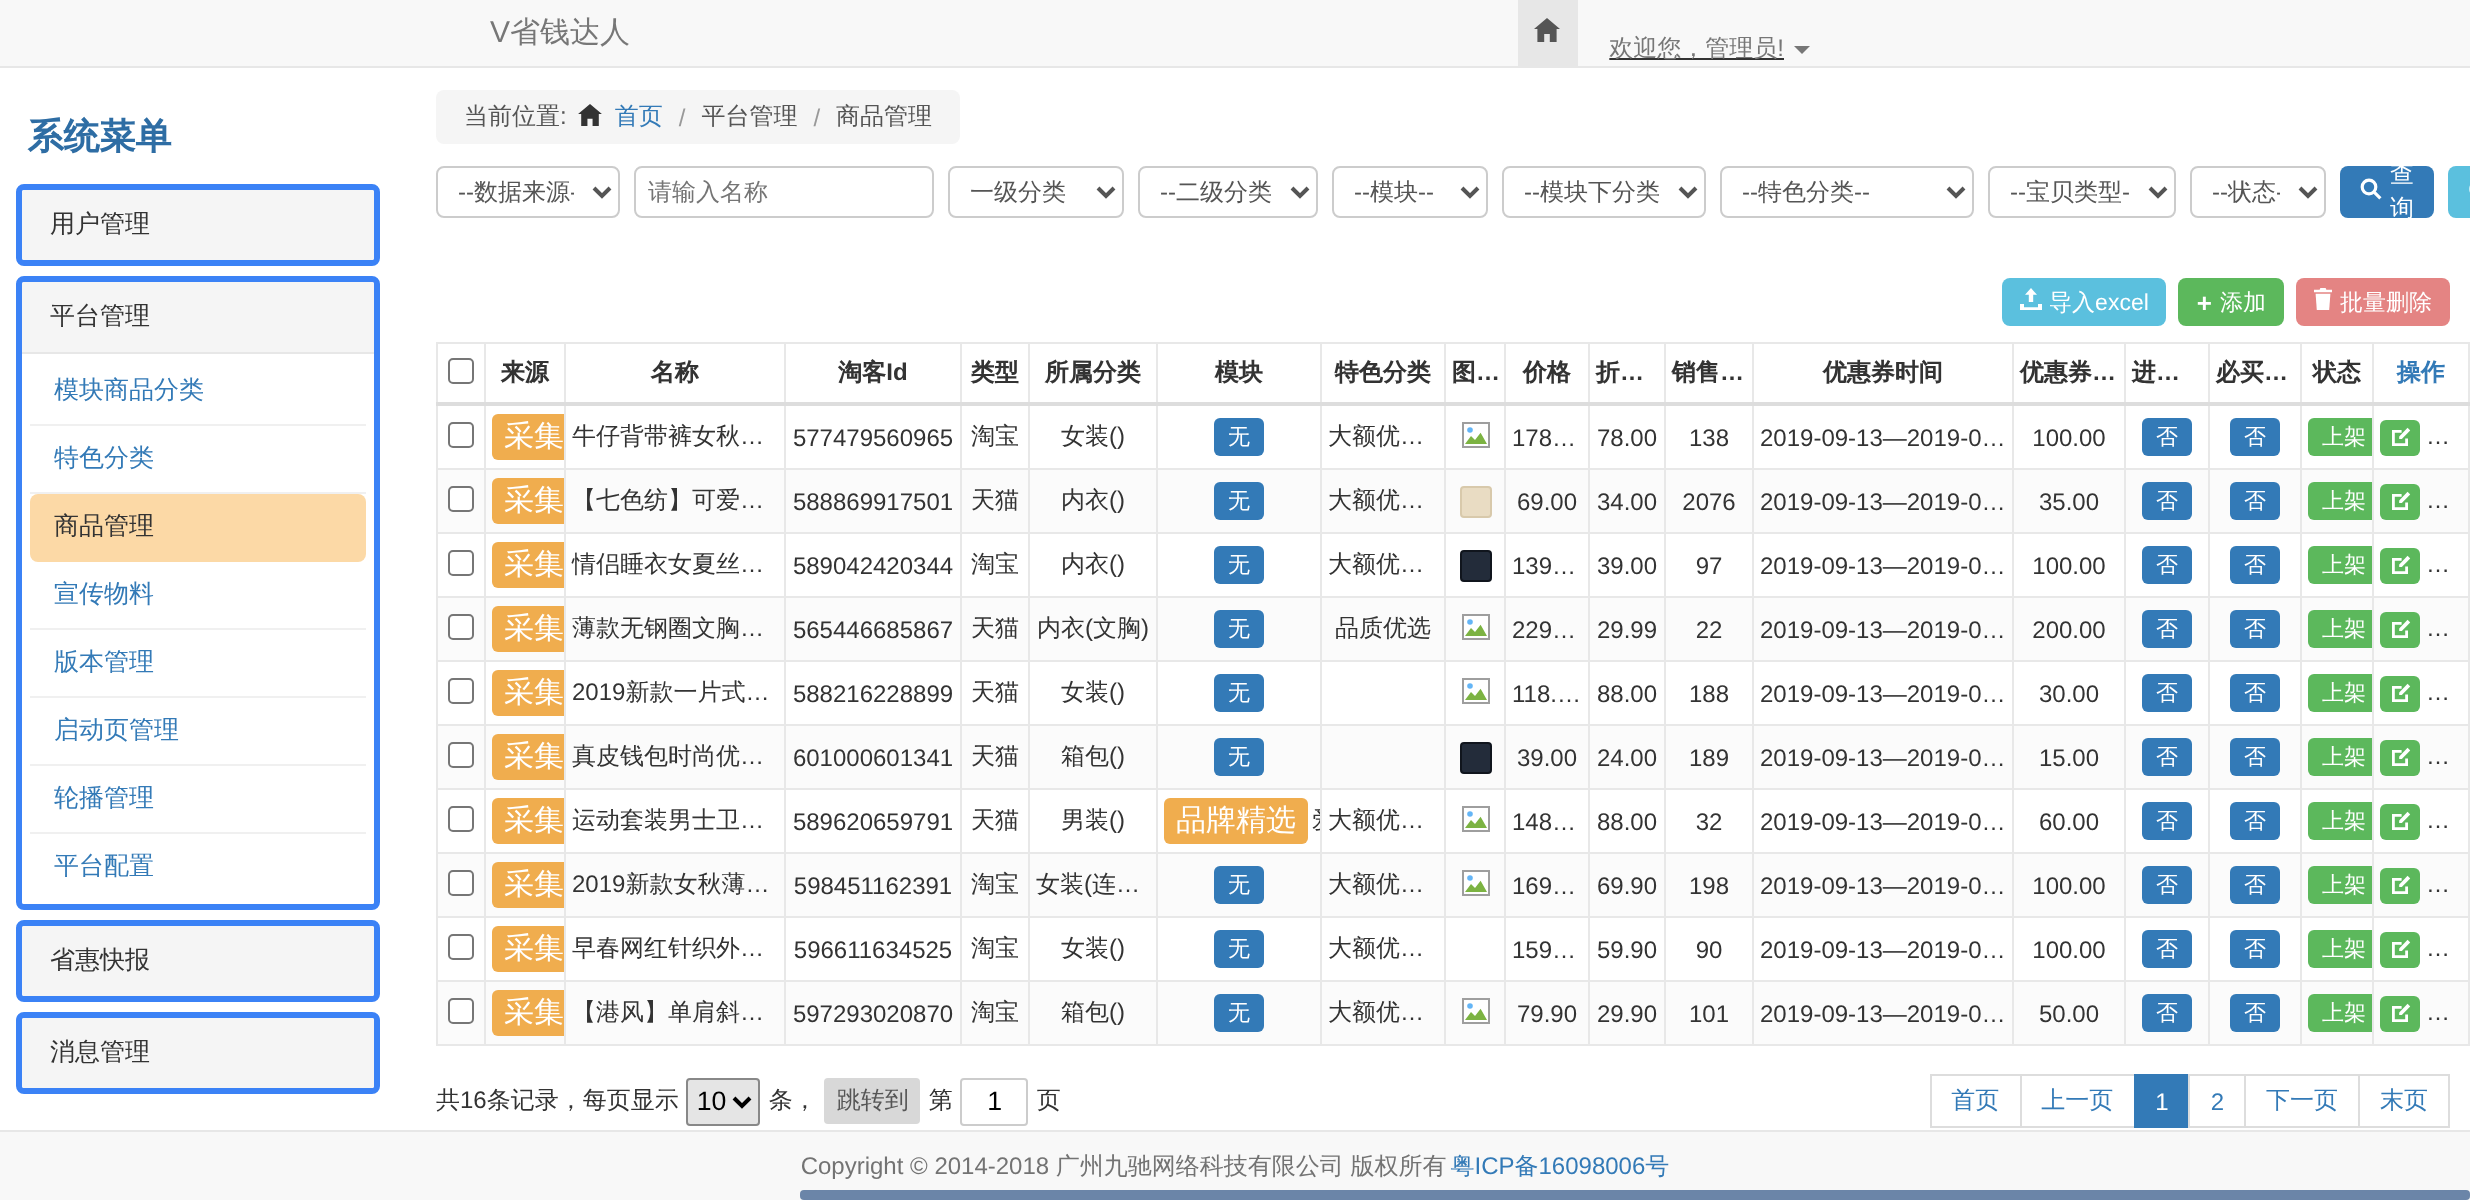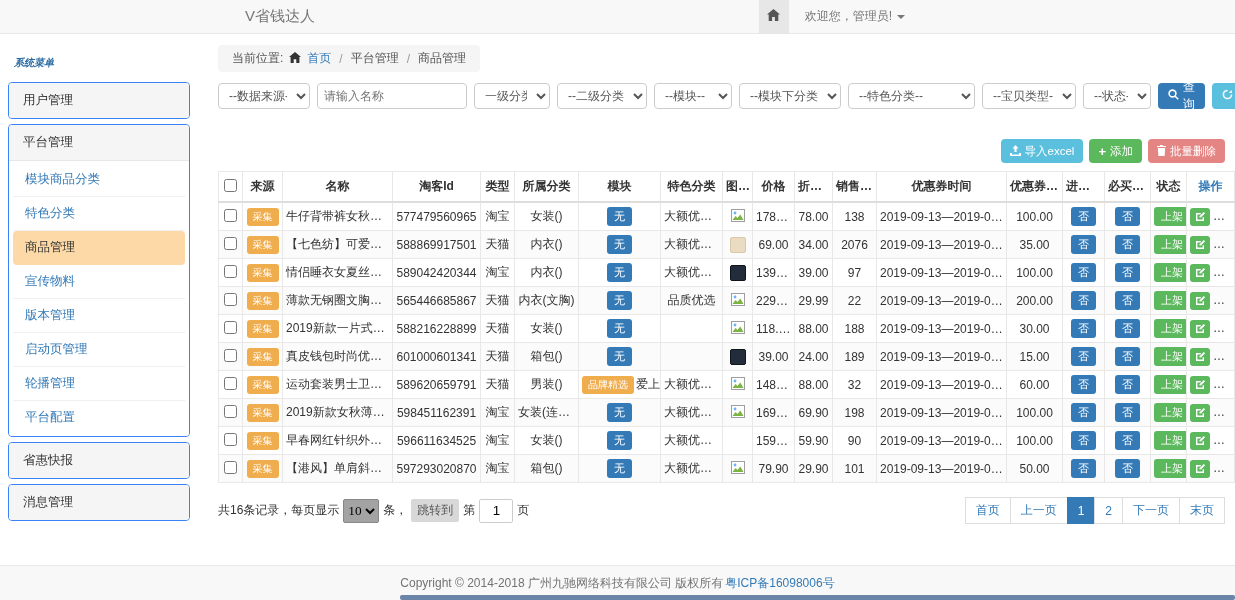--- a/index.html
+++ b/index.html
@@ -5,28 +5,28 @@
   * { box-sizing: border-box; margin: 0; padding: 0; }
   html,body { width:1235px; height:600px; }
   body {
     font-family: "Liberation Sans", "DejaVu Sans", sans-serif;
     background:#fff; color:#333; font-size:12px; overflow:hidden; position:relative;
   }
   
   .topbar { position:absolute; top:0; left:0; width:1235px; height:34px;
     background:#f8f8f8; border-bottom:1px solid #e7e7e7; display:flex; align-items:center; }
   .brand { margin-left:245px; font-size:15px; color:#777; }
-  .topbar-right { margin-left:auto; margin-right:330px; display:flex; align-items:center; height:100%; }
+  .topbar-right { margin-left:auto; margin-right:330px; display:flex; align-items:flex-end; height:100%;text-decoration:underline; }
   .home-box { width:30px; height:100%; background:#e7e7e7; display:flex; align-items:center; justify-content:center; cursor:pointer; }
   .welcome { margin-left:16px; color:#777; cursor:pointer; display:flex; align-items:center; gap:5px; }
   .caret { width:0; height:0; border-left:4px solid transparent; border-right:4px solid transparent; border-top:4px solid #777; }
   
   .sidebar { position:absolute; top:34px; left:0; width:200px; bottom:0; padding:14px 10px 0 8px; }
-  .side-title { color:#2e6da4; font-size:10px; font-weight:bold; margin:8px 4px 12px 6px;font-style:italic; }
-  .side-panel { background:#f5f5f5; border:1px solid #3b82f6; border-radius:4px; margin-bottom:5px; overflow:hidden; }
+  .side-title { color:#2e6da4; font-size:18px; font-weight:bold; margin:8px 4px 12px 6px; }
+  .side-panel { background:#f5f5f5; border:3px solid #3b82f6; border-radius:4px; margin-bottom:5px; overflow:hidden; }
   .side-panel-h { padding:9px 14px; font-size:12.5px; color:#333; cursor:pointer; background:#f5f5f5; }
   .side-sub { background:#fff; border-top:1px solid #e7e7e7; padding:2px 4px; }
   .side-link { display:block; padding:8px 12px; color:#337ab7; text-decoration:none; cursor:pointer;
     border-bottom:1px solid #f0f0f0; font-size:12.5px; }
   .side-sub .side-link:last-child { border-bottom:none; }
   .side-link.active { background:#fcd9a6; border-radius:4px; color:#333; border-bottom-color:transparent; }
   
   .main { position:absolute; left:218px; top:45px; width:1007px; }
   .breadcrumb { display:inline-flex; align-items:center; gap:6px; background:#f5f5f5;
     border-radius:4px; padding:5px 14px; color:#555; }
@@ -50,37 +50,37 @@
   .grid th, .grid td { border:1px solid #e8e8e8; text-align:center; padding:4px 3px; font-size:12px;
     overflow:hidden; white-space:nowrap; text-overflow:ellipsis; }
   .grid th { font-weight:bold; color:#333; padding:6px 3px; border-bottom:2px solid #ddd; background:#fff; }
   .grid th:last-child { color:#337ab7; }
   .grid tbody tr:nth-child(even) td { background:#fbfbfb; }
   .grid col.c1{width:24px}.grid col.c2{width:40px}.grid col.c3{width:110px}.grid col.c4{width:88px}
   .grid col.c5{width:34px}.grid col.c6{width:64px}.grid col.c7{width:82px}.grid col.c8{width:62px}
   .grid col.c9{width:30px}.grid col.c10{width:42px}.grid col.c11{width:38px}.grid col.c12{width:44px}
   .grid col.c13{width:130px}.grid col.c14{width:56px}.grid col.c15{width:42px}.grid col.c16{width:46px}
   .grid col.c17{width:36px}.grid col.c18{width:48px}
-  .badge-orange { background:#f0ad4e; color:#fff; border-radius:3px; padding:2px 6px; font-size:10px; display:inline-block; }
+  .badge-orange { background:#f0ad4e; color:#fff; border-radius:3px; padding:2px 6px; font-size:15px; display:inline-block; }
   .btn-mini-blue { background:#337ab7; color:#fff; border:none; border-radius:3px; padding:2px 7px;
     font-size:11px; cursor:pointer; font-family:inherit; }
   .btn-mini-green { background:#5cb85c; color:#fff; border:none; border-radius:3px; padding:2px 7px;
     font-size:11px; cursor:pointer; font-family:inherit; }
   .op-btn { width:20px; height:18px; border:none; border-radius:3px; cursor:pointer;
     display:inline-flex; align-items:center; justify-content:center; vertical-align:middle; }
   .op-edit { background:#5cb85c; margin-right:3px; }
   .op-del { background:#d9534f; }
   .thumb { width:16px; height:16px; display:inline-block; border-radius:2px; vertical-align:middle; }
   .thumb-beige { background:#e9dcc3; border:1px solid #d8c9ab; }
   .thumb-dark { background:#232c3a; border:1px solid #10151d; }
   .module-cell-flex { display:inline-flex; align-items:center; gap:2px; }
   
   .pager-row { display:flex; align-items:center; margin-top:14px; }
   .pager-left { display:flex; align-items:center; gap:4px; color:#333; }
-  .pp-select { height:24px; border:1px solid #888; border-radius:2px; background:#a3a3a3; font-family:Liberation Serif, serif; }
+  .pp-select { height:24px; border:1px solid #888; border-radius:2px; background:#e5e5e5; font-family:Liberation Sans, sans-serif; }
   .jump-label { background:#d8d8d8; color:#555; padding:3px 6px; border-radius:2px; cursor:pointer; }
   .jump-input { width:34px; height:24px; border:1px solid #ccc; border-radius:2px; text-align:center; font-family:inherit; }
   .pager-right { margin-left:auto; display:flex; }
   .pg-btn { border:1px solid #ddd; background:#fff; color:#337ab7; padding:4px 10px; margin-left:-1px;
     cursor:pointer; font-size:12px; font-family:inherit; }
   .pg-btn.active { background:#337ab7; color:#fff; border-color:#337ab7; }
   
   .footer { position:absolute; left:0; bottom:0; width:1235px; height:35px; background:#f8f8f8;
     border-top:1px solid #e7e7e7; display:flex; align-items:center; justify-content:center; color:#737373; z-index:5; }
   .footer a { color:#337ab7; text-decoration:none; cursor:pointer; margin-left:2px; }
@@ -148,21 +148,21 @@
     <span class="bc-sep">/</span>
     <span>平台管理</span>
     <span class="bc-sep">/</span>
     <span>商品管理</span>
   </div>
 
   <div class="filters">
     <span style="display:flex;gap:7px;align-items:center;">
         <select class="f-sel" style="width: 92px;"><option>--数据来源--</option></select>
         <input class="f-input" placeholder="请输入名称" style="width: 150px;">
-        <select class="f-sel" style="width: 76px;"><option>一级分类</option></select>
+        <select class="f-sel" style="width: 88px;"><option>一级分类</option></select>
         <select class="f-sel" style="width: 90px;"><option>--二级分类--</option></select>
         <select class="f-sel" style="width: 78px;"><option>--模块--</option></select>
         <select class="f-sel" style="width: 102px;"><option>--模块下分类--</option></select>
         <select class="f-sel" style="width: 127px;"><option>--特色分类--</option></select>
         <select class="f-sel" style="width: 94px;"><option>--宝贝类型--</option></select>
         <select class="f-sel" style="width: 68px;"><option>--状态--</option></select>
       </span>
     <button class="btn btn-primary">
       <span>
         <svg width="11" height="11" viewBox="0 0 11 11">

